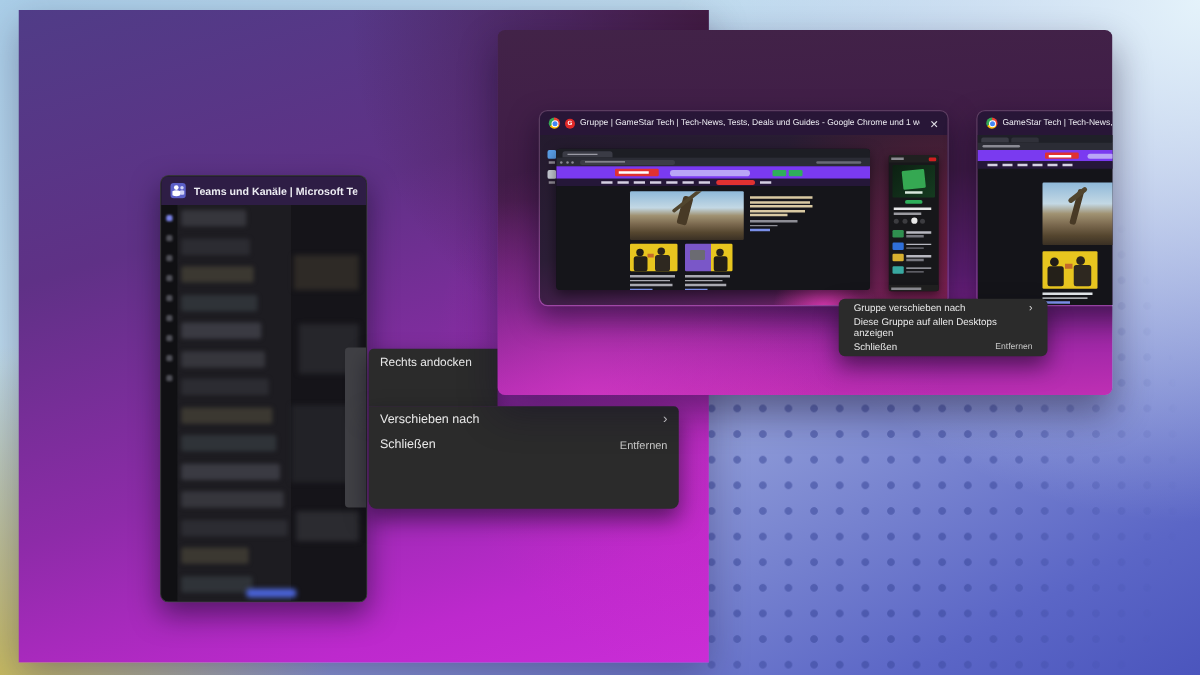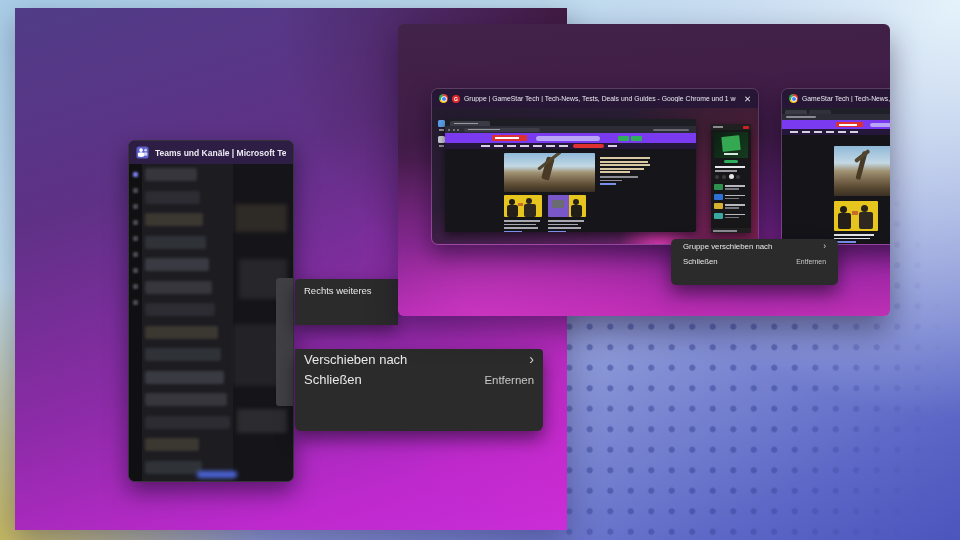--- a/index.html
+++ b/index.html
@@ -55,21 +55,21 @@
   .chrome-icon::after{content:"";position:absolute;left:2.5px;top:2.5px;width:4px;height:4px;
     border-radius:50%;background:#4285f4;box-shadow:0 0 0 .8px #fff;}
   .gs-fav{width:8px;height:8px;border-radius:50%;background:#e02828;flex:none;
     color:#fff;font-size:5px;font-weight:bold;display:flex;align-items:center;justify-content:center;}
 
   
   .menu{position:absolute;background:#2b2b2b;color:#e9e9e9;box-shadow:0 8px 18px rgba(10,5,20,.55);}
   .mrow{display:flex;align-items:center;justify-content:space-between;padding:0 9px;}
   #menu-narrow{left:295px;top:279px;width:103px;height:46px;border-radius:4px 0 0 0;font-size:9.5px;}
   #menu-narrow .mrow{height:23px;}
-  #menu-wide{left:295px;top:325px;width:248px;height:82px;border-radius:0 4px 6px 6px;font-size:13px;margin-top:24px;}
+  #menu-wide{left:295px;top:325px;width:248px;height:82px;border-radius:0 4px 6px 6px;font-size:10px;}
   #menu-wide .mrow{height:20.5px;}
   .mrow.hl{background:#3f3f3f;border-radius:3px;margin:0 3px;padding:0 6px;}
   #menu-group{left:273px;top:215px;width:167px;height:46px;border-radius:5px;font-size:7.8px;}
   #menu-group .mrow{height:15.3px;padding:0 12px;}
   .shortcut{color:#c9c9c9;font-size:.88em;}
   .chev{color:#d8d8d8;font-size:1.1em;line-height:1;}
 
   
   #group-thumb{left:33px;top:64px;width:326px;height:155px;}
   .desk{position:absolute;left:0;top:19px;right:0;bottom:0;background:
@@ -152,21 +152,21 @@
         <div class="d" style="left:0px;top:160px;width:56px;height:62px;background:#222227;filter:blur(2px);"></div>
         <div class="d" style="left:4px;top:245px;width:50px;height:24px;background:#2b2b30;filter:blur(2px);"></div>
       </div>
       <div class="teams-dialog"></div>
       <div class="teams-pill"></div>
     </div>
   </div>
 
   <div id="menu-narrow" class="menu">
     <div class="mrow">
-      <span>Rechts weiteres</span>
+      <span>Rechts andocken</span>
     </div>
   </div>
   <div id="menu-wide" class="menu">
     <div class="mrow">
       <span>Verschieben nach</span>
       <span class="chev">›</span>
     </div>
     <div class="mrow">
       <span>Schließen</span>
       <span class="shortcut">Entfernen</span>
@@ -321,18 +321,21 @@
         <div class="d" style="left:52px;top:133px;width:22px;height:1.6px;background:#7a8fe8;"></div>
       </div>
     </div>
 
     <div id="menu-group" class="menu">
       <div class="mrow">
         <span>Gruppe verschieben nach</span>
         <span class="chev">›</span>
       </div>
       <div class="mrow">
+        <span>Diese Gruppe auf allen Desktops anzeigen</span>
+      </div>
+      <div class="mrow">
         <span>Schließen</span>
         <span class="shortcut">Entfernen</span>
       </div>
     </div>
   </div>
 </div>
 
 </body></html>

